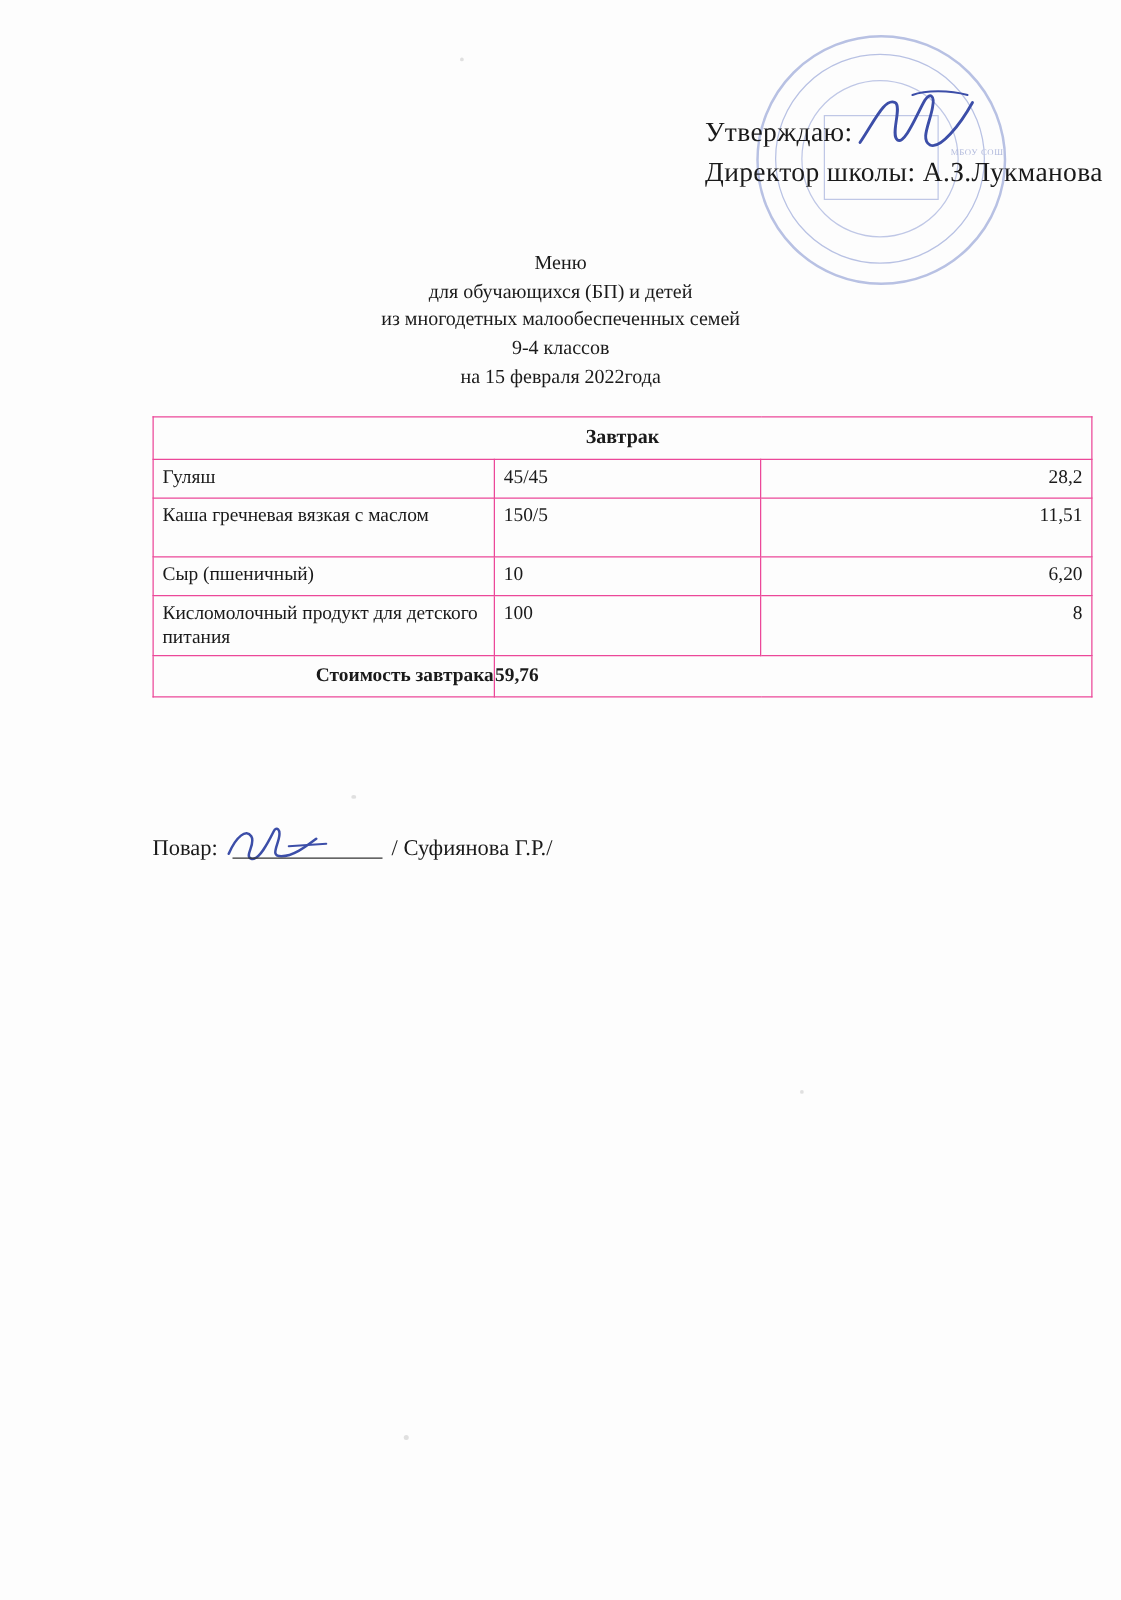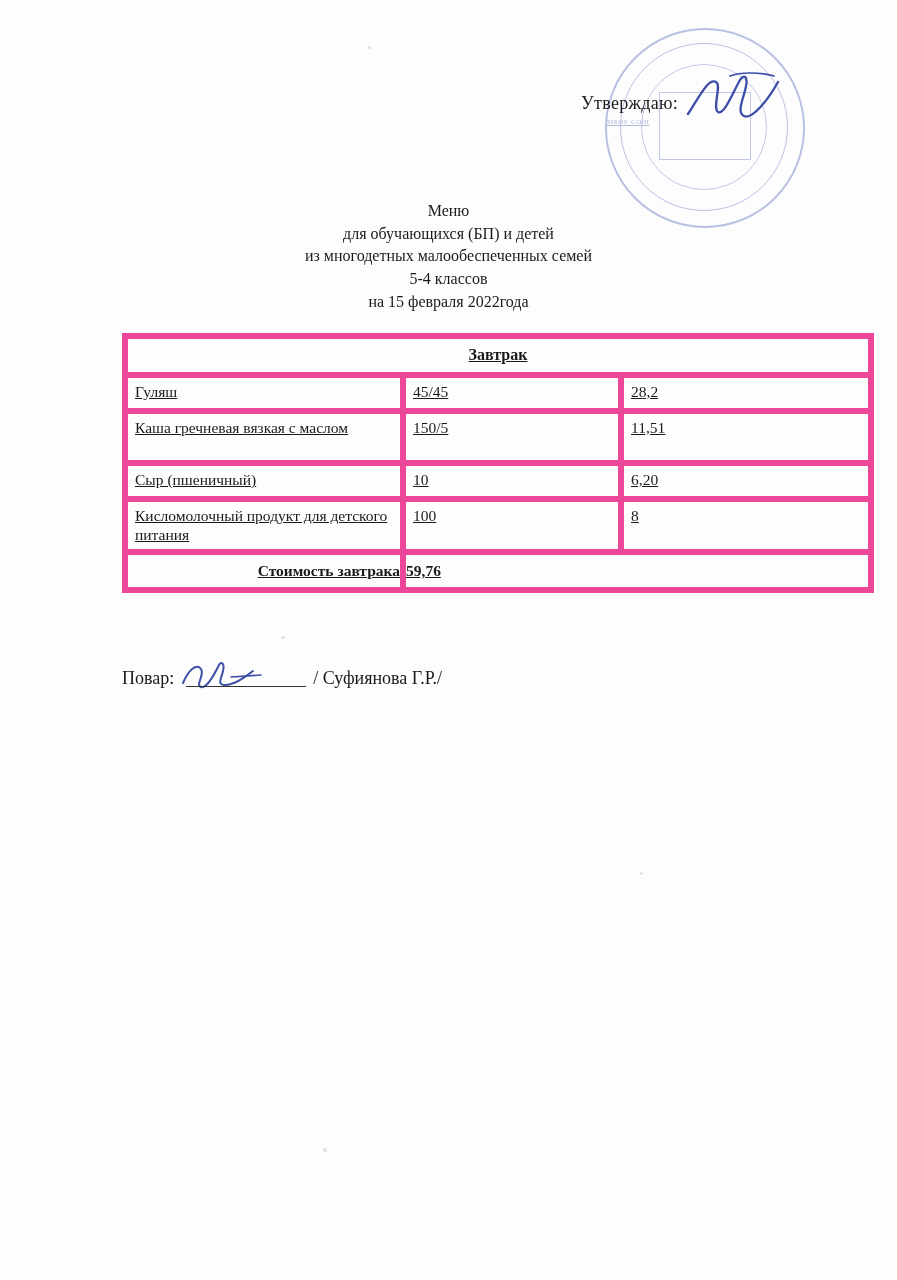--- a/index.html
+++ b/index.html
@@ -20,22 +20,22 @@
     position: relative;
     width: 897px;
     height: 1280px;
     background: #fdfdfd;
   }
 
   
   .approval {
     position: absolute;
     top: 90px;
-    left: 581px;
-    font-size: 18px;
+    left: 564px;
+    font-size: 22px;
     line-height: 1.45;
     letter-spacing: 0.3px;
     white-space: nowrap;
   }
   .approval .line1 { display: block; }
   .approval .line2 { display: block; }
 
   
   .stamp {
     position: absolute;
@@ -67,25 +67,24 @@
     position: absolute;
     top: 62px; left: 52px;
     width: 90px; height: 66px;
     border: 1px solid #9aa7d8;
   }
   .stamp .stamp-text {
     position: absolute;
     top: 88px;
     left: 0;
     width: 196px;
-    text-align: left;
+    text-align: right;
     font-size: 7px;
     color: #8290c8;
     letter-spacing: 0.5px;
-    text-decoration: underline;
   }
 
   
   .sig-director {
     position: absolute;
     top: 70px;
     left: 682px;
     width: 110px;
     height: 56px;
     pointer-events: none;
@@ -106,31 +105,30 @@
   
   .menu-table {
     position: absolute;
     top: 333px;
     left: 122px;
     width: 752px;
     border-collapse: collapse;
     font-size: 15.5px;
   }
   .menu-table td, .menu-table th {
-    border: 6px solid #ec4899;
+    border: 1px solid #ec4899;
     padding: 4px 7px;
     vertical-align: top;
     font-weight: normal;
     text-align: left;
     line-height: 1.25;
-    text-decoration: underline;
   }
   .menu-table .col-name { width: 258px; margin-top: 43px; }
   .menu-table .col-weight { width: 198px; }
-  .menu-table .col-price { width: auto; }
+  .menu-table .col-price { width: auto; text-align: right; }
 
   .head-row td {
     text-align: center;
     font-weight: bold;
     font-size: 16px;
     padding: 6px 0 7px 0;
   }
   .row-tall td { height: 38px; }
   .row td { height: 22px; }
 
@@ -190,27 +188,28 @@
     <div class="stamp-text">МБОУ СОШ</div>
   </div>
 
   <svg class="sig-director" viewBox="0 0 110 56">
     <path d="M6 44 C18 26, 26 8, 34 12 C40 15, 30 38, 36 42 C42 46, 52 20, 58 10 C62 4, 66 6, 64 16 C62 28, 54 42, 62 46 C70 50, 86 30, 96 12" fill="none" stroke="#3c4ea8" stroke-width="2.3" stroke-linecap="round"></path>
     <path d="M48 6 C58 2, 78 2, 92 6" fill="none" stroke="#3c4ea8" stroke-width="1.7" stroke-linecap="round"></path>
   </svg>
 
   <div class="approval">
     <span class="line1">Утверждаю:</span>
+    <span class="line2">Директор школы:  А.З.Лукманова</span>
   </div>
 
   <div class="title-block">
     <div>Меню</div>
     <div>для обучающихся (БП) и детей</div>
     <div>из многодетных малообеспеченных семей</div>
-    <div>5-4 классов</div>
+    <div>9-4 классов</div>
     <div>на 15 февраля  2022года</div>
   </div>
 
   <table class="menu-table">
     <tbody>
       <tr class="head-row">
         <td colspan="3">Завтрак</td>
       </tr>
       <tr class="row">
         <td class="col-name">Гуляш</td>

